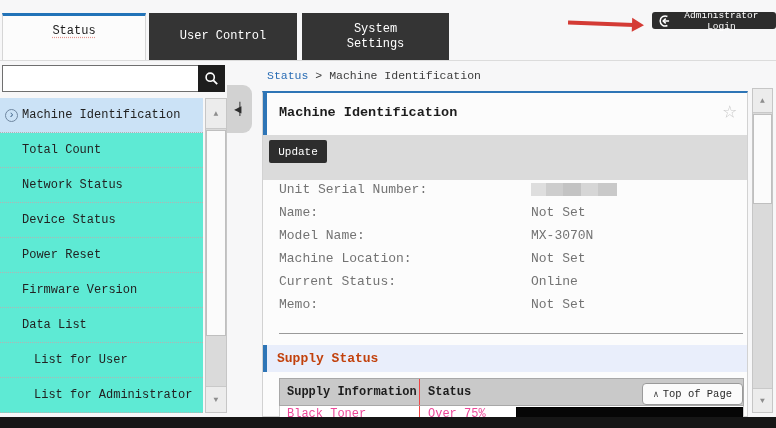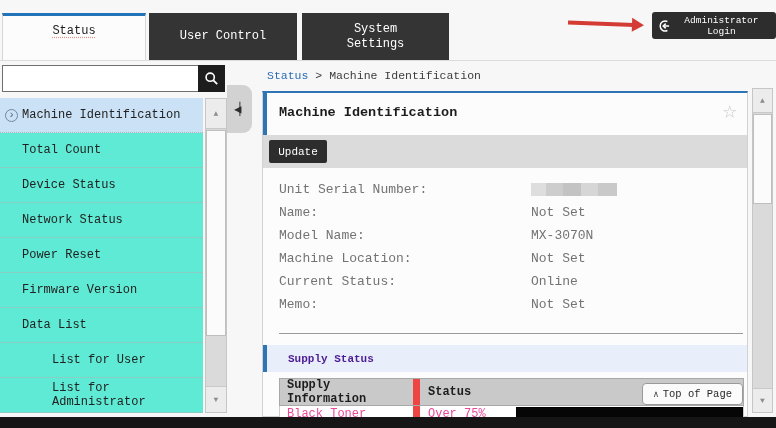--- a/index.html
+++ b/index.html
@@ -12,38 +12,38 @@
   .tab-status { left:2px; width:144px; background:#fcfcfc; border:1px solid #d6d6d6; border-bottom:none;
                 border-top:3px solid #2273b8; color:#1c1c1c; text-align:center; padding-top:8px; }
   .tab-status span { text-decoration:underline dotted rgba(210,80,70,.6); text-underline-offset:3px; }
   .tab-dark { background:#343434; color:#fff; display:flex; flex-direction:column;
               align-items:center; justify-content:center; line-height:15px; }
   .tab-user { left:149px; width:148px; }
   .tab-system { left:302px; width:147px; }
   .tabbar-line { position:absolute; top:60px; left:0; width:776px; height:1px; background:#dcdcdc; }
 
   
-  .admin-login { position:absolute; left:652px; top:12px; height:27px; background:#2d2d2d; border:none;
+  .admin-login { position:absolute; left:652px; top:12px; height:17px; background:#2d2d2d; border:none;
                  border-radius:3px; color:#fff; font-size:9.5px; display:flex; align-items:center;
                  gap:5px; padding:0 9px 0 7px; cursor:pointer; font-family:inherit; }
   .red-arrow { position:absolute; left:568px; top:17px; width:80px; height:14px; transform:rotate(2deg); }
   .red-arrow .shaft { position:absolute; left:0; top:5px; width:66px; height:4px; background:#d43b35; }
   .red-arrow .head { position:absolute; left:64px; top:0; width:0; height:0;
                      border-left:12px solid #d43b35; border-top:7px solid transparent; border-bottom:7px solid transparent; }
 
   
   .search-wrap { position:absolute; left:2px; top:65px; width:223px; height:27px; }
   .search-input { position:absolute; left:0; top:0; width:197px; height:27px; border:1px solid #6f6f6f;
                   background:#fff; padding:0 5px; font-size:12px; font-family:inherit; }
   .search-btn { position:absolute; right:0; top:0; width:27px; height:27px; background:#1d1d1d;
                 border:1px solid #1d1d1d; cursor:pointer; display:flex; align-items:center; justify-content:center; }
   .menu { position:absolute; left:0; top:98px; width:203px; }
   .menu-item { position:relative; height:35px; background:#5eead4; border-bottom:1px dotted #b3b3b3;
                display:flex; align-items:center; padding-left:22px; font-size:12px; color:#222; cursor:pointer; }
-  .menu-item.indent { padding-left:52px; }
+  .menu-item.indent { padding-left:34px; }
   .menu-item.sel { background:#cbe2f6; }
   .chev-circle { position:absolute; left:5px; top:11px; width:13px; height:13px; border:1px solid #6f87a0;
                  border-radius:50%; color:#44688c; font-size:11px; line-height:10px; text-align:center; }
 
   
   .sbar { position:absolute; background:#dadada; border:1px solid #c6c6c6; }
   .sbar .up, .sbar .down { position:absolute; left:0; width:100%; background:#ececec; color:#8d8d8d;
                            font-size:8px; text-align:center; cursor:pointer; }
   .sbar .up { top:0; border-bottom:1px solid #c9c9c9; }
   .sbar .down { bottom:0; border-top:1px solid #c9c9c9; }
@@ -63,36 +63,36 @@
 
   
   .breadcrumb { position:absolute; left:267px; top:69px; font-size:11.5px; color:#3c3c3c; }
   .breadcrumb .link { color:#2a6db5; cursor:pointer; }
   .panel { position:absolute; left:262px; top:91px; width:486px; height:326px; background:#fcfcfc;
            border:1px solid #d2d2d2; border-top:2px solid #2e75b6; }
   .panel-title { position:absolute; top:0; left:0; right:0; height:42px; border-left:4px solid #2e75b6;
                  background:#fcfcfc; }
   .panel-title .txt { position:absolute; left:12px; top:12px; font-size:13.5px; font-weight:bold; color:#1d1d1d; }
   .fav-star { position:absolute; right:10px; top:3px; font-size:24px; color:#c9c9c9; cursor:pointer; }
-  .update-band { position:absolute; top:42px; left:0; right:0; height:33px; background:#dbdbdb; }
+  .update-band { position:absolute; top:42px; left:0; right:0; height:45px; background:#dbdbdb; }
   .update-btn { position:absolute; left:6px; top:5px; width:58px; height:23px; background:#2d2d2d; color:#fff;
                 font-size:11px; border:none; border-radius:2px; cursor:pointer; font-family:inherit; }
   .fields { position:absolute; top:86px; left:16px; right:10px; }
   .field-row { position:relative; height:23px; font-size:13px; color:#737373; }
   .field-label { position:absolute; left:0; top:3px; }
   .field-value { position:absolute; left:252px; top:3px; }
   .redacted { position:absolute; left:252px; top:4px; width:86px; height:13px;
               background:linear-gradient(90deg,#dedede 0 18%,#cdcdcd 18% 37%,#c3c3c3 37% 58%,#d6d6d6 58% 78%,#c9c9c9 78% 100%); }
   .divider { position:absolute; top:240px; left:16px; right:4px; height:1px; background:#9a9a9a; }
   .supply-head { position:absolute; top:252px; left:0; right:0; height:27px; background:#e9eefb;
-                 border-left:4px solid #2e75b6; font-size:11px; font-weight:bold; color:#4c1d95;
-                 display:flex; align-items:center; padding-left:21px; }
+                 border-left:4px solid #2e75b6; font-size:13px; font-weight:bold; color:#c2410c;
+                 display:flex; align-items:center; padding-left:10px; }
   .t-head { position:absolute; top:285px; left:16px; right:3px; height:28px; background:#c9c9c9;
             border:1px solid #a8a8a8; display:flex; font-size:12px; font-weight:bold; color:#1d1d1d; }
-  .t-head .c1, .t-row .c1 { width:140px; display:flex; align-items:center; padding-left:7px; border-right:7px solid #ef4444; }
+  .t-head .c1, .t-row .c1 { width:140px; display:flex; align-items:center; padding-left:7px; border-right:1px solid #ef4444; }
   .t-head .c2, .t-row .c2 { flex:1; display:flex; align-items:center; padding-left:8px; }
   .t-row { position:absolute; top:313px; left:16px; right:3px; height:13px; background:#fff;
            border-left:1px solid #ccc; border-right:1px solid #ccc; display:flex; font-size:12px; color:#ec4899; overflow:hidden; }
   .t-row .c1, .t-row .c2 { padding-top:2px; }
   .toner-bar { position:absolute; top:314px; left:253px; width:227px; height:12px; background:#060606; border:1px solid #000; }
   .top-of-page { position:absolute; right:4px; top:290px; height:22px; background:#fbfbfb; border:1px solid #9a9a9a;
                  border-radius:4px; font-size:10.5px; color:#2a2a2a; display:flex; align-items:center; gap:4px;
                  padding:0 10px; cursor:pointer; font-family:inherit; }
   .top-of-page .caret { font-size:9px; color:#444; }
   .black-strip { position:absolute; left:0; top:417px; width:776px; height:11px; background:#161616; }
@@ -139,24 +139,24 @@
 
   <div class="menu">
     <div class="menu-item sel">
       <span class="chev-circle">›</span>
       <span>Machine Identification</span>
     </div>
     <div class="menu-item">
       <span>Total Count</span>
     </div>
     <div class="menu-item">
+      <span>Network Status</span>
+    </div>
+    <div class="menu-item">
       <span>Device Status</span>
-    </div>
-    <div class="menu-item">
-      <span>Network Status</span>
     </div>
     <div class="menu-item">
       <span>Power Reset</span>
     </div>
     <div class="menu-item">
       <span>Firmware Version</span>
     </div>
     <div class="menu-item">
       <span>Data List</span>
     </div>

